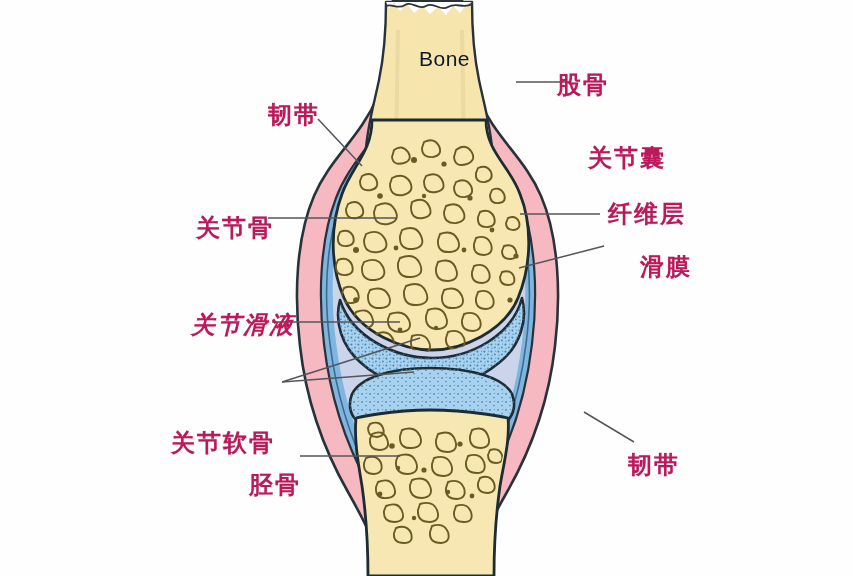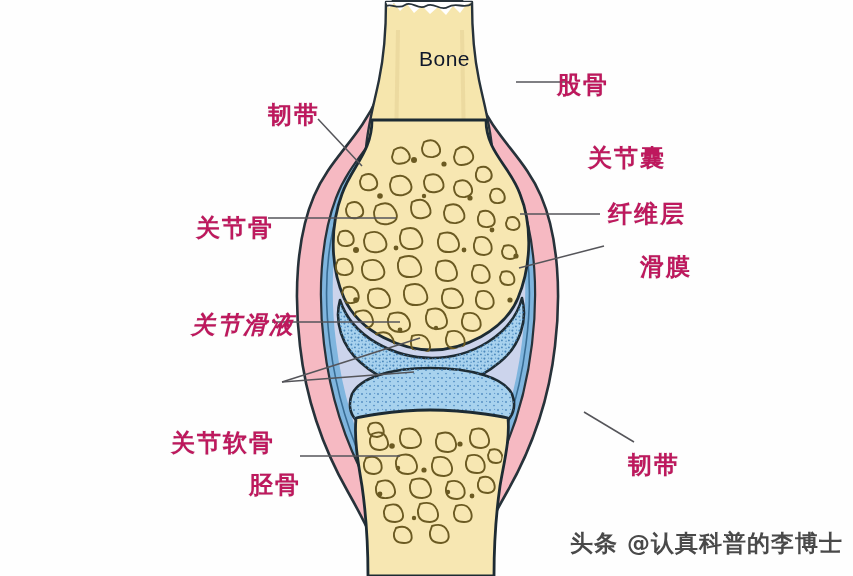--- a/index.html
+++ b/index.html
@@ -306,15 +306,14 @@
   <div class="lbl" style="left:191px;top:313px;font-style:italic;">关节滑液</div>
   <div class="lbl" style="left:171px;top:391px;margin-top:40px;">关节软骨</div>
   <div class="lbl" style="left:249px;top:473px;">胫骨</div>
 
   <div class="lbl right" style="left:557px;top:73px;">股骨</div>
   <div class="lbl right" style="left:588px;top:146px;text-align:right;">关节囊</div>
   <div class="lbl right" style="left:608px;top:202px;">纤维层</div>
   <div class="lbl right" style="left:640px;top:255px;text-align:right;">滑膜</div>
   <div class="lbl right" style="left:628px;top:453px;">韧带</div>
 
-  <div class="watermark" style="left:570px;top:528px;">头条 @认真科普的李博士</div>
 
 </div>
 
 </body></html>

